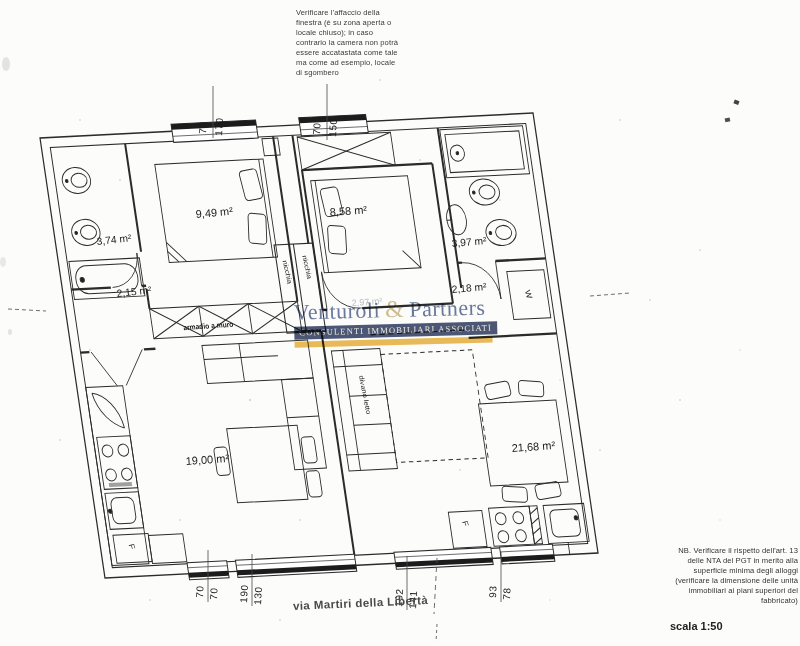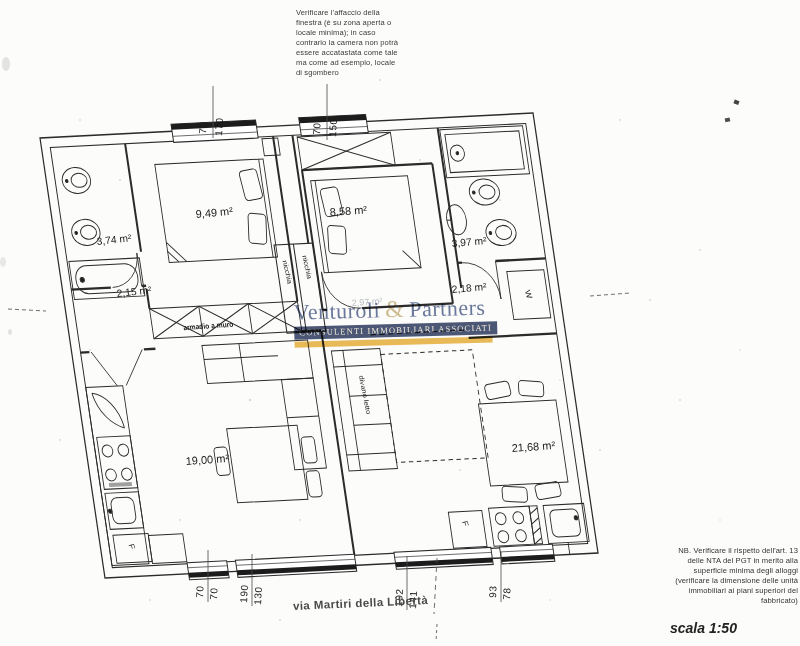--- a/index.html
+++ b/index.html
@@ -5,21 +5,21 @@
   html,body{margin:0;padding:0;}
   body{
     width:800px;height:646px;position:relative;overflow:hidden;
     background:#fcfcfa;font-family:"Liberation Sans",sans-serif;
   }
   svg{position:absolute;left:0;top:0;}
   .overlay{position:absolute;color:#3a3a3a;}
   .note{font-size:7.6px;line-height:1.32;letter-spacing:.1px;}
   #note-top{left:296px;top:8px;width:106px;}
   #note-nb{left:670px;top:546px;width:128px;color:#333;text-align:right;}
-  #scala{left:670px;top:620px;font-size:14px;font-weight:bold;color:#222;font-style:italic;}
+  #scala{left:670px;top:620px;font-size:11px;font-weight:bold;color:#222;}
   #street{left:293px;top:597px;font-size:11.5px;font-weight:bold;color:#4a4a4a;
     transform:rotate(-2.5deg);letter-spacing:.4px;}
   #logo{left:294px;top:296px;transform:rotate(-1.5deg);mix-blend-mode:multiply;opacity:.92;}
   .logo-name{font-family:"Liberation Serif",serif;font-size:22px;color:#5e6e96;
     letter-spacing:.5px;white-space:nowrap;}
   .logo-name .amp{color:#cdb98c;padding:0 5px;font-size:24px;}
   .logo-band{background:#3d4a6b;color:#efe9d9;font-family:"Liberation Serif",serif;
     font-size:8.6px;letter-spacing:1.1px;padding:1px 5px 2px 5px;width:fit-content;
     margin-top:1px;white-space:nowrap;}
   .logo-gold{height:6px;background:#e9b54b;width:198px;margin-top:2px;}
@@ -345,21 +345,21 @@
     <text class="dim" transform="translate(217,600) rotate(-87)">70</text>
     <text class="dim" transform="translate(247,603) rotate(-87)">190</text>
     <text class="dim" transform="translate(261,605) rotate(-87)">130</text>
     <text class="dim" transform="translate(402,607) rotate(-87)">192</text>
     <text class="dim" transform="translate(416,609) rotate(-87)">141</text>
     <text class="dim" transform="translate(496,598) rotate(-87)">93</text>
     <text class="dim" transform="translate(510,600) rotate(-87)">78</text>
   </g>
 </svg>
 
-<div class="overlay note" id="note-top">Verificare l'affaccio della finestra (è su zona aperta o locale minima); in caso contrario la camera non potrà essere accatastata come tale ma come ad esempio, locale di sgombero</div>
+<div class="overlay note" id="note-top">Verificare l'affaccio della finestra (è su zona aperta o locale chiuso); in caso contrario la camera non potrà essere accatastata come tale ma come ad esempio, locale di sgombero</div>
 <div class="overlay note" id="note-nb">NB. Verificare il rispetto dell'art. 13 delle NTA del PGT in merito alla superficie minima degli alloggi (verificare la dimensione delle unità immobiliari ai piani superiori del fabbricato)</div>
 <div class="overlay" id="scala">scala 1:50</div>
 <div class="overlay" id="street">via Martiri della Libertà</div>
 
 <div class="overlay" id="logo">
   <div class="logo-name"><span>Venturoli</span><span class="amp">&amp;</span><span>Partners</span></div>
   <div class="logo-band">CONSULENTI IMMOBILIARI ASSOCIATI</div>
   <div class="logo-gold"></div>
 </div>
 

